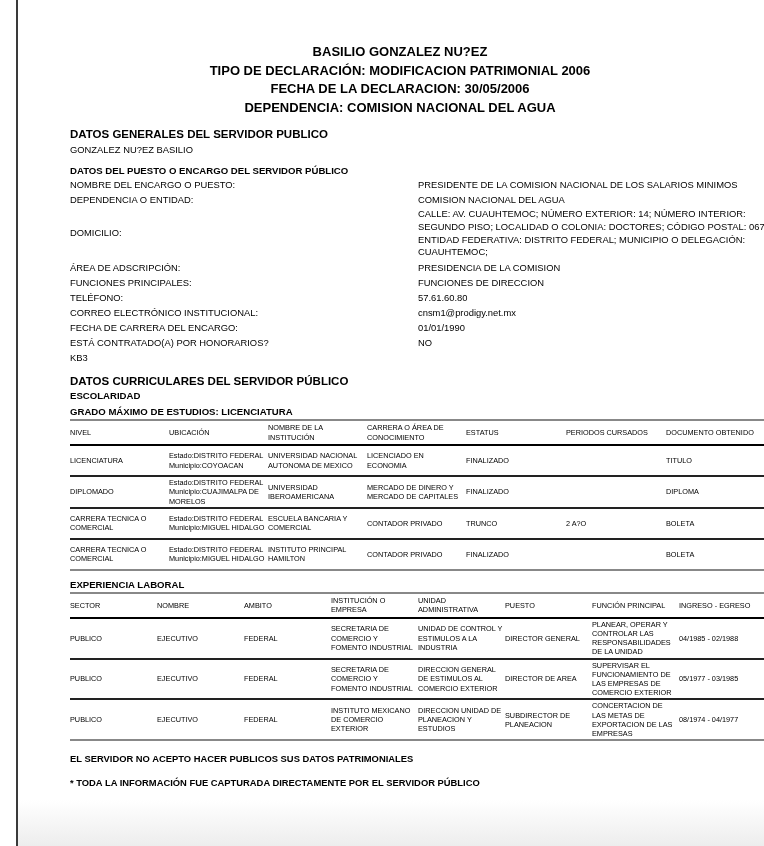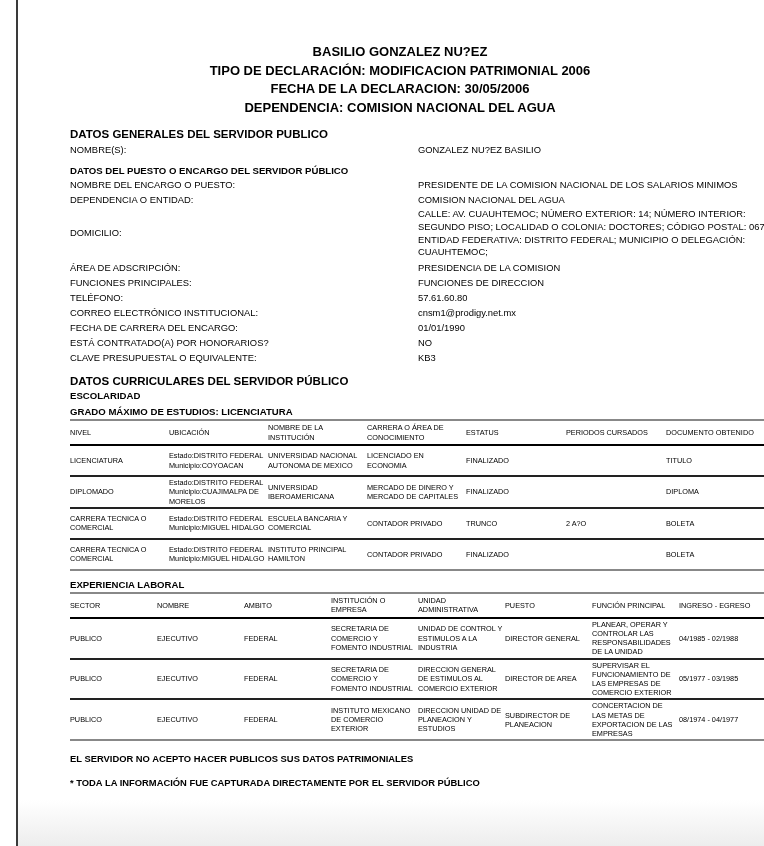--- a/index.html
+++ b/index.html
@@ -45,21 +45,20 @@
     <div>BASILIO GONZALEZ NU?EZ</div>
     <div>TIPO DE DECLARACIÓN: MODIFICACION PATRIMONIAL 2006</div>
     <div>FECHA DE LA DECLARACION: 30/05/2006</div>
     <div>DEPENDENCIA: COMISION NACIONAL DEL AGUA</div>
   </div>
 
   <div class="content">
 
     <div class="sec-title">DATOS GENERALES DEL SERVIDOR PUBLICO</div>
     <div class="kv" style="margin-top:1px;">
-      <span class="k">NOMBRE(S):</span>
       <span class="v">GONZALEZ NU?EZ BASILIO</span>
     </div>
 
     <div class="sub-title" style="margin-top:7px;">DATOS DEL PUESTO O ENCARGO DEL SERVIDOR PÚBLICO</div>
     <div class="kv">
       <span class="k">NOMBRE DEL ENCARGO O PUESTO:</span>
       <span class="v">PRESIDENTE DE LA COMISION NACIONAL DE LOS SALARIOS MINIMOS</span>
     </div>
     <div class="kv">
       <span class="k">DEPENDENCIA O ENTIDAD:</span>
@@ -87,21 +86,20 @@
     </div>
     <div class="kv">
       <span class="k">FECHA DE CARRERA DEL ENCARGO:</span>
       <span class="v">01/01/1990</span>
     </div>
     <div class="kv">
       <span class="k">ESTÁ CONTRATADO(A) POR HONORARIOS?</span>
       <span class="v">NO</span>
     </div>
     <div class="kv">
-      <span class="k">CLAVE PRESUPUESTAL O EQUIVALENTE:</span>
       <span class="v">KB3</span>
     </div>
 
     <div class="sec-title" style="margin-top:9px;">DATOS CURRICULARES DEL SERVIDOR PÚBLICO</div>
     <div class="sub-title" style="margin-top:1px;">ESCOLARIDAD</div>
     <div class="sub-title" style="margin-top:3px;">GRADO MÁXIMO DE ESTUDIOS: LICENCIATURA</div>
 
     <table class="esc" style="margin-top:1px;">
       <colgroup>
         <col style="width:99px">

